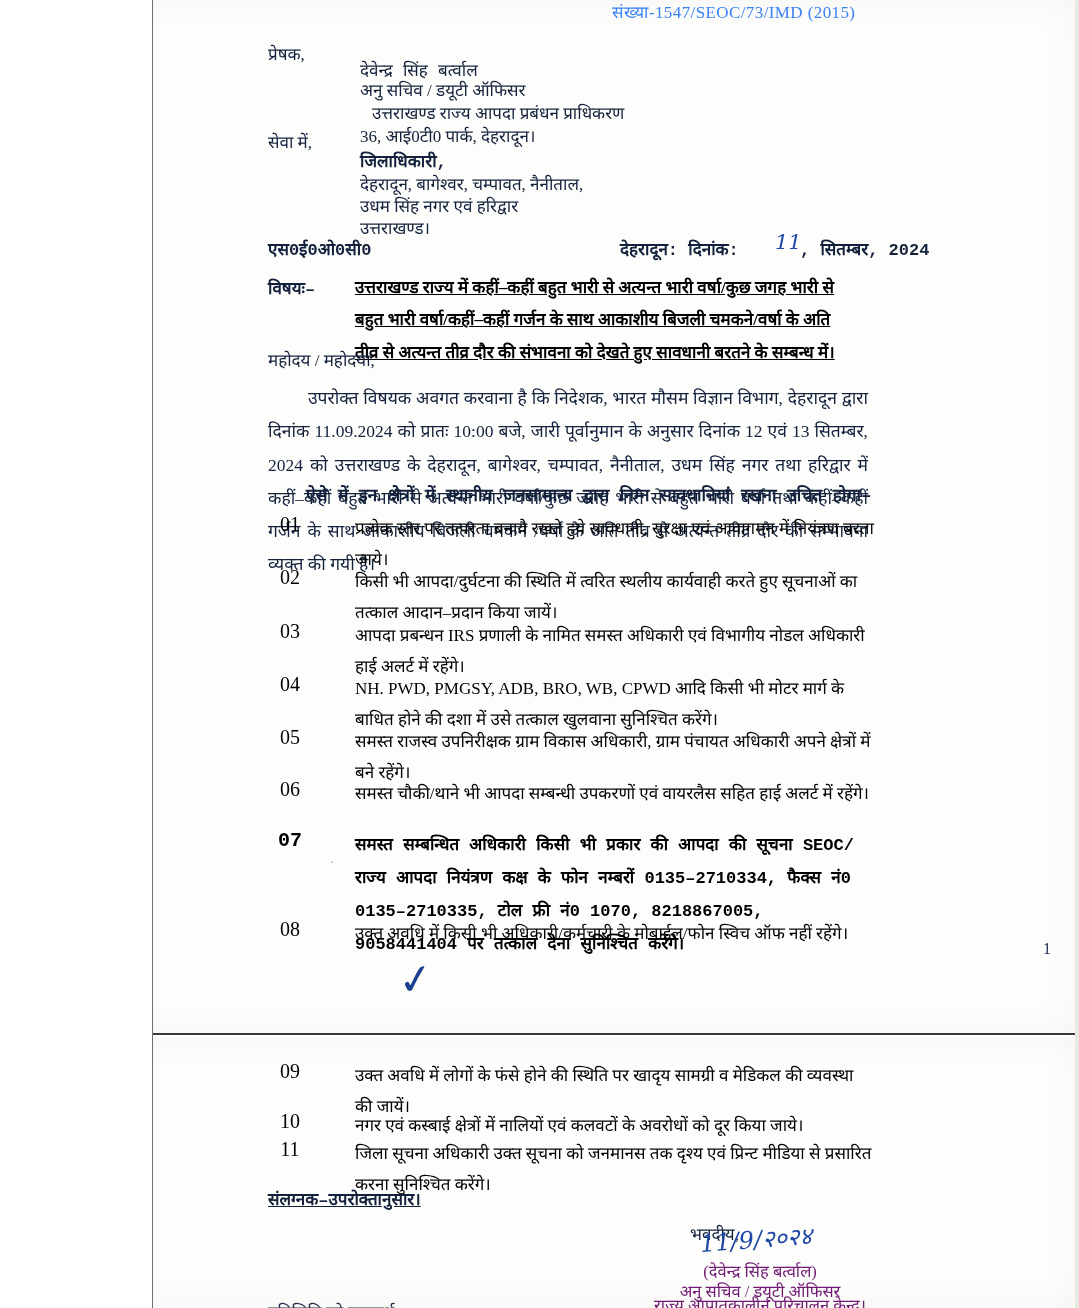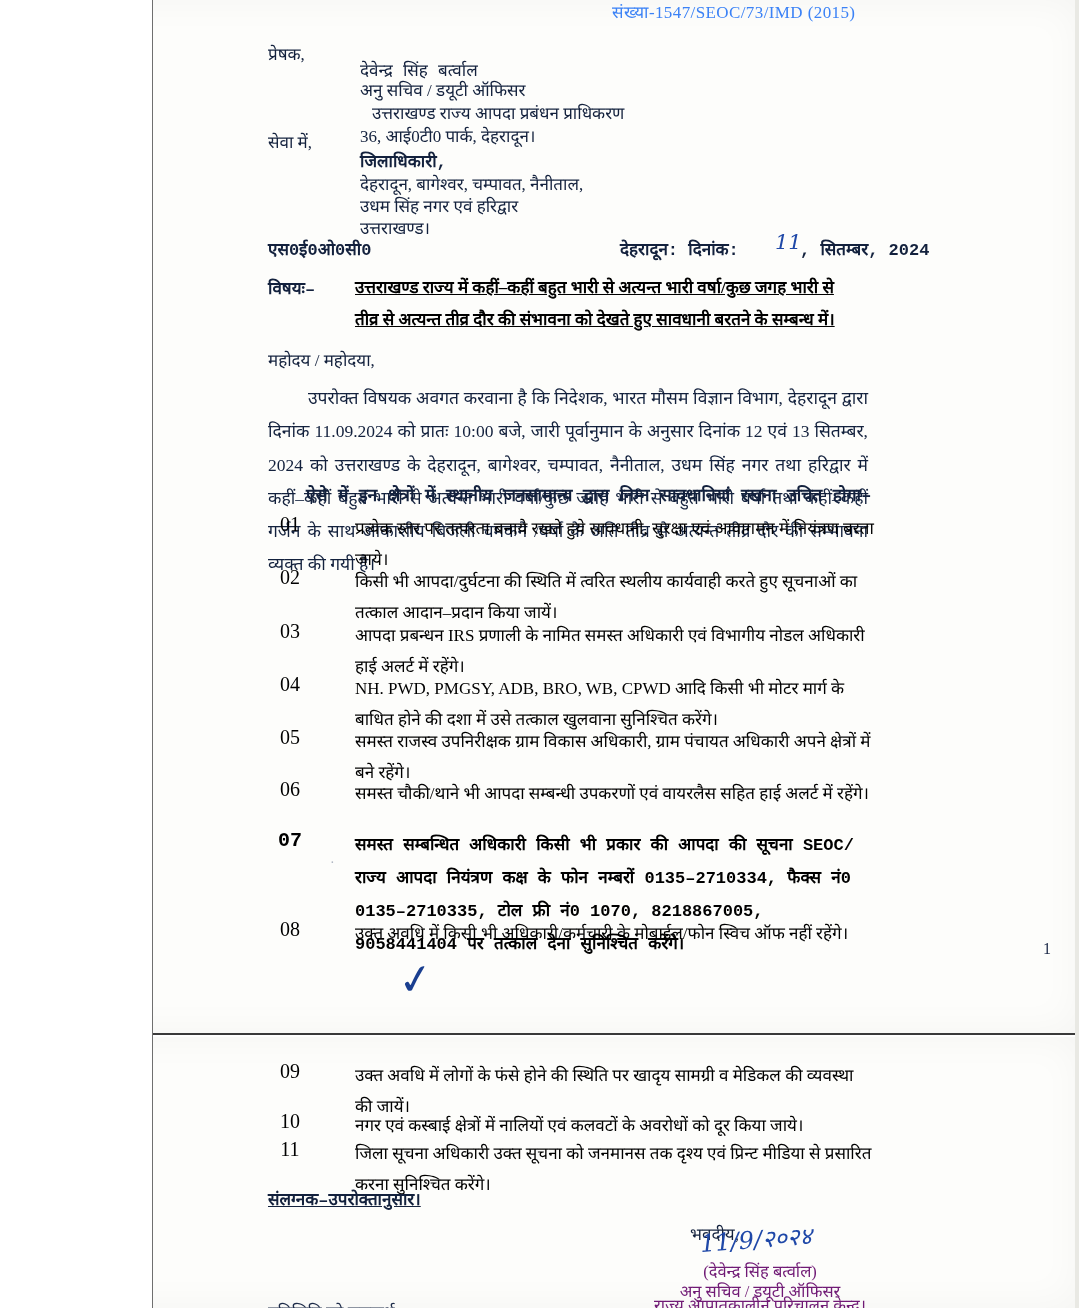--- a/index.html
+++ b/index.html
@@ -159,20 +159,21 @@
   <div class="doc-text lbl" style="top:216px; left:360px;">उत्तराखण्ड।</div>
 
   <div class="doc-text lbl bold" style="top:238px; left:268px;">एस0ई0ओ0सी0</div>
   <div class="doc-text lbl bold" style="top:238px; left:620px;">देहरादून: दिनांक:</div>
   <div class="hand-blue" style="top:230px; left:775px; font-size:21px;">11</div>
   <div class="doc-text lbl bold" style="top:238px; left:800px;">, सितम्बर, 2024</div>
 
   <div class="doc-text lbl bold" style="top:277px; left:268px;">विषयः–</div>
   <div class="subject-block" style="top:272px;">
     <div><span>उत्तराखण्ड राज्य में कहीं–कहीं बहुत भारी से अत्यन्त भारी वर्षा/कुछ जगह भारी से</span></div>
+    <div><span>बहुत भारी वर्षा/कहीं–कहीं गर्जन के साथ आकाशीय बिजली चमकने/वर्षा के अति</span></div>
     <div><span>तीव्र से अत्यन्त तीव्र दौर की संभावना को देखते हुए सावधानी बरतने के सम्बन्ध में।</span></div>
   </div>
 
   <div class="doc-text lbl" style="top:348px; left:268px;">महोदय / महोदया,</div>
 
   <div class="doc-text body-p" style="top:382px; left:268px; width:600px; text-align:justify; text-indent:40px; line-height:1.9;">उपरोक्त विषयक अवगत करवाना है कि निदेशक, भारत मौसम विज्ञान विभाग, देहरादून द्वारा दिनांक 11.09.2024 को प्रातः 10:00 बजे, जारी पूर्वानुमान के अनुसार दिनांक 12 एवं 13 सितम्बर, 2024 को उत्तराखण्ड के देहरादून, बागेश्वर, चम्पावत, नैनीताल, उधम सिंह नगर तथा हरिद्वार में कहीं–कहीं बहुत भारी से अत्यन्त भारी वर्षा/कुछ जगह भारी से बहुत भारी वर्षा तथा कहीं–कहीं गर्जन के साथ आकाशीय बिजली चमकने /वर्षा के अति तीव्र से अत्यन्त तीव्र दौर की सम्भावना व्यक्त की गयी है।</div>
 
   <div class="doc-text body-p bold" style="top:483px; left:294px; width:580px;margin-left:12px;">ऐसे में इन क्षेत्रों में स्थानीय जनसामान्य द्वारा निम्न सावधानियां रखना उचित होगा–</div>
 
   <div class="list-row" style="top:513px;">

